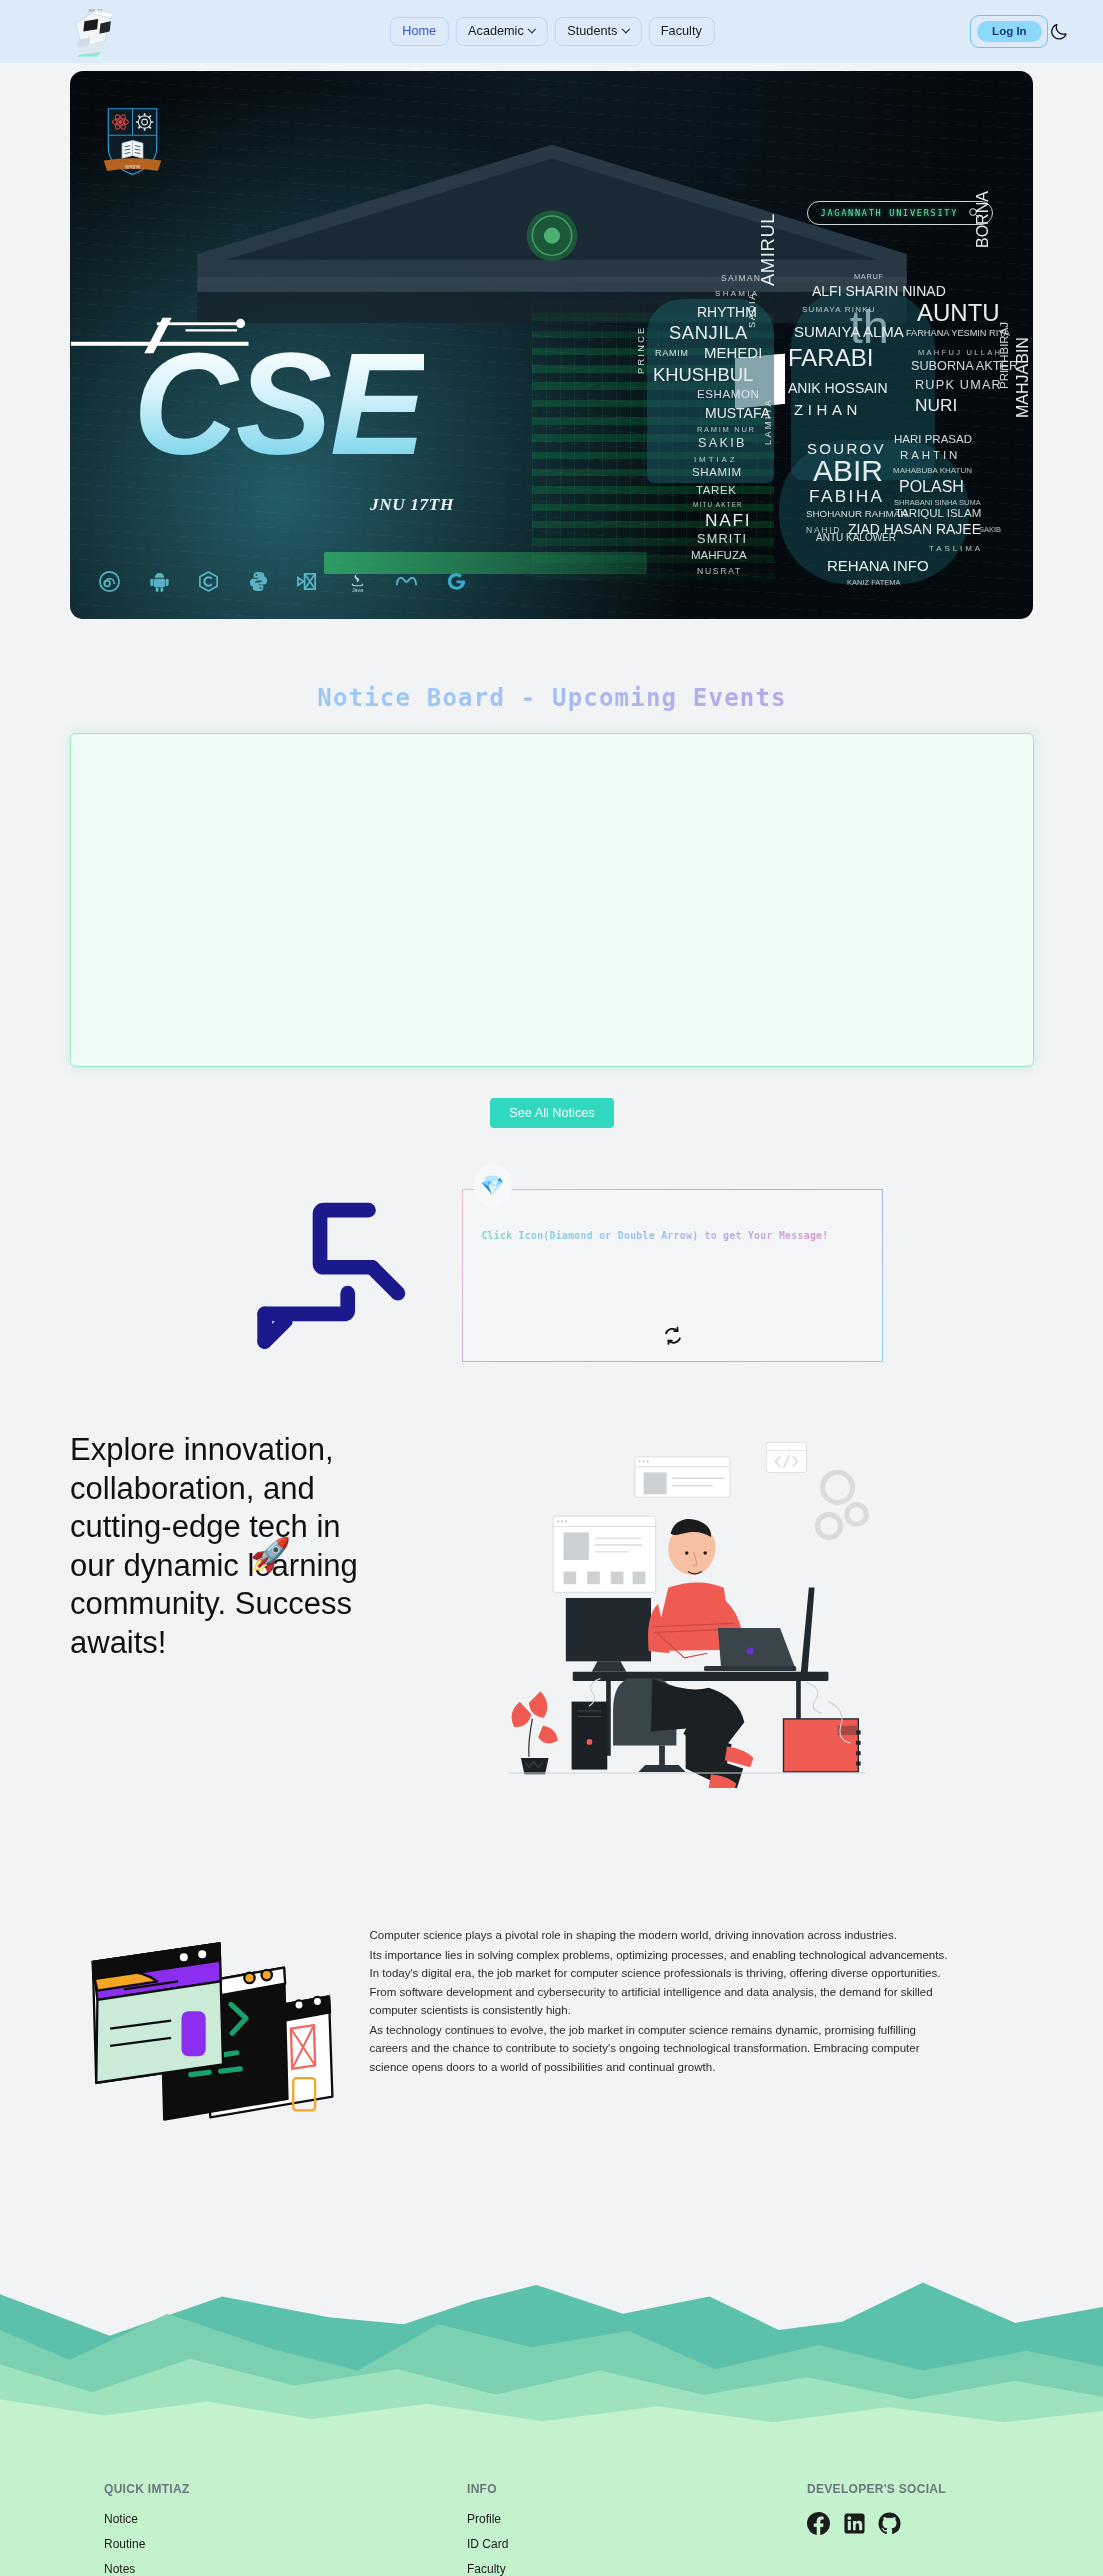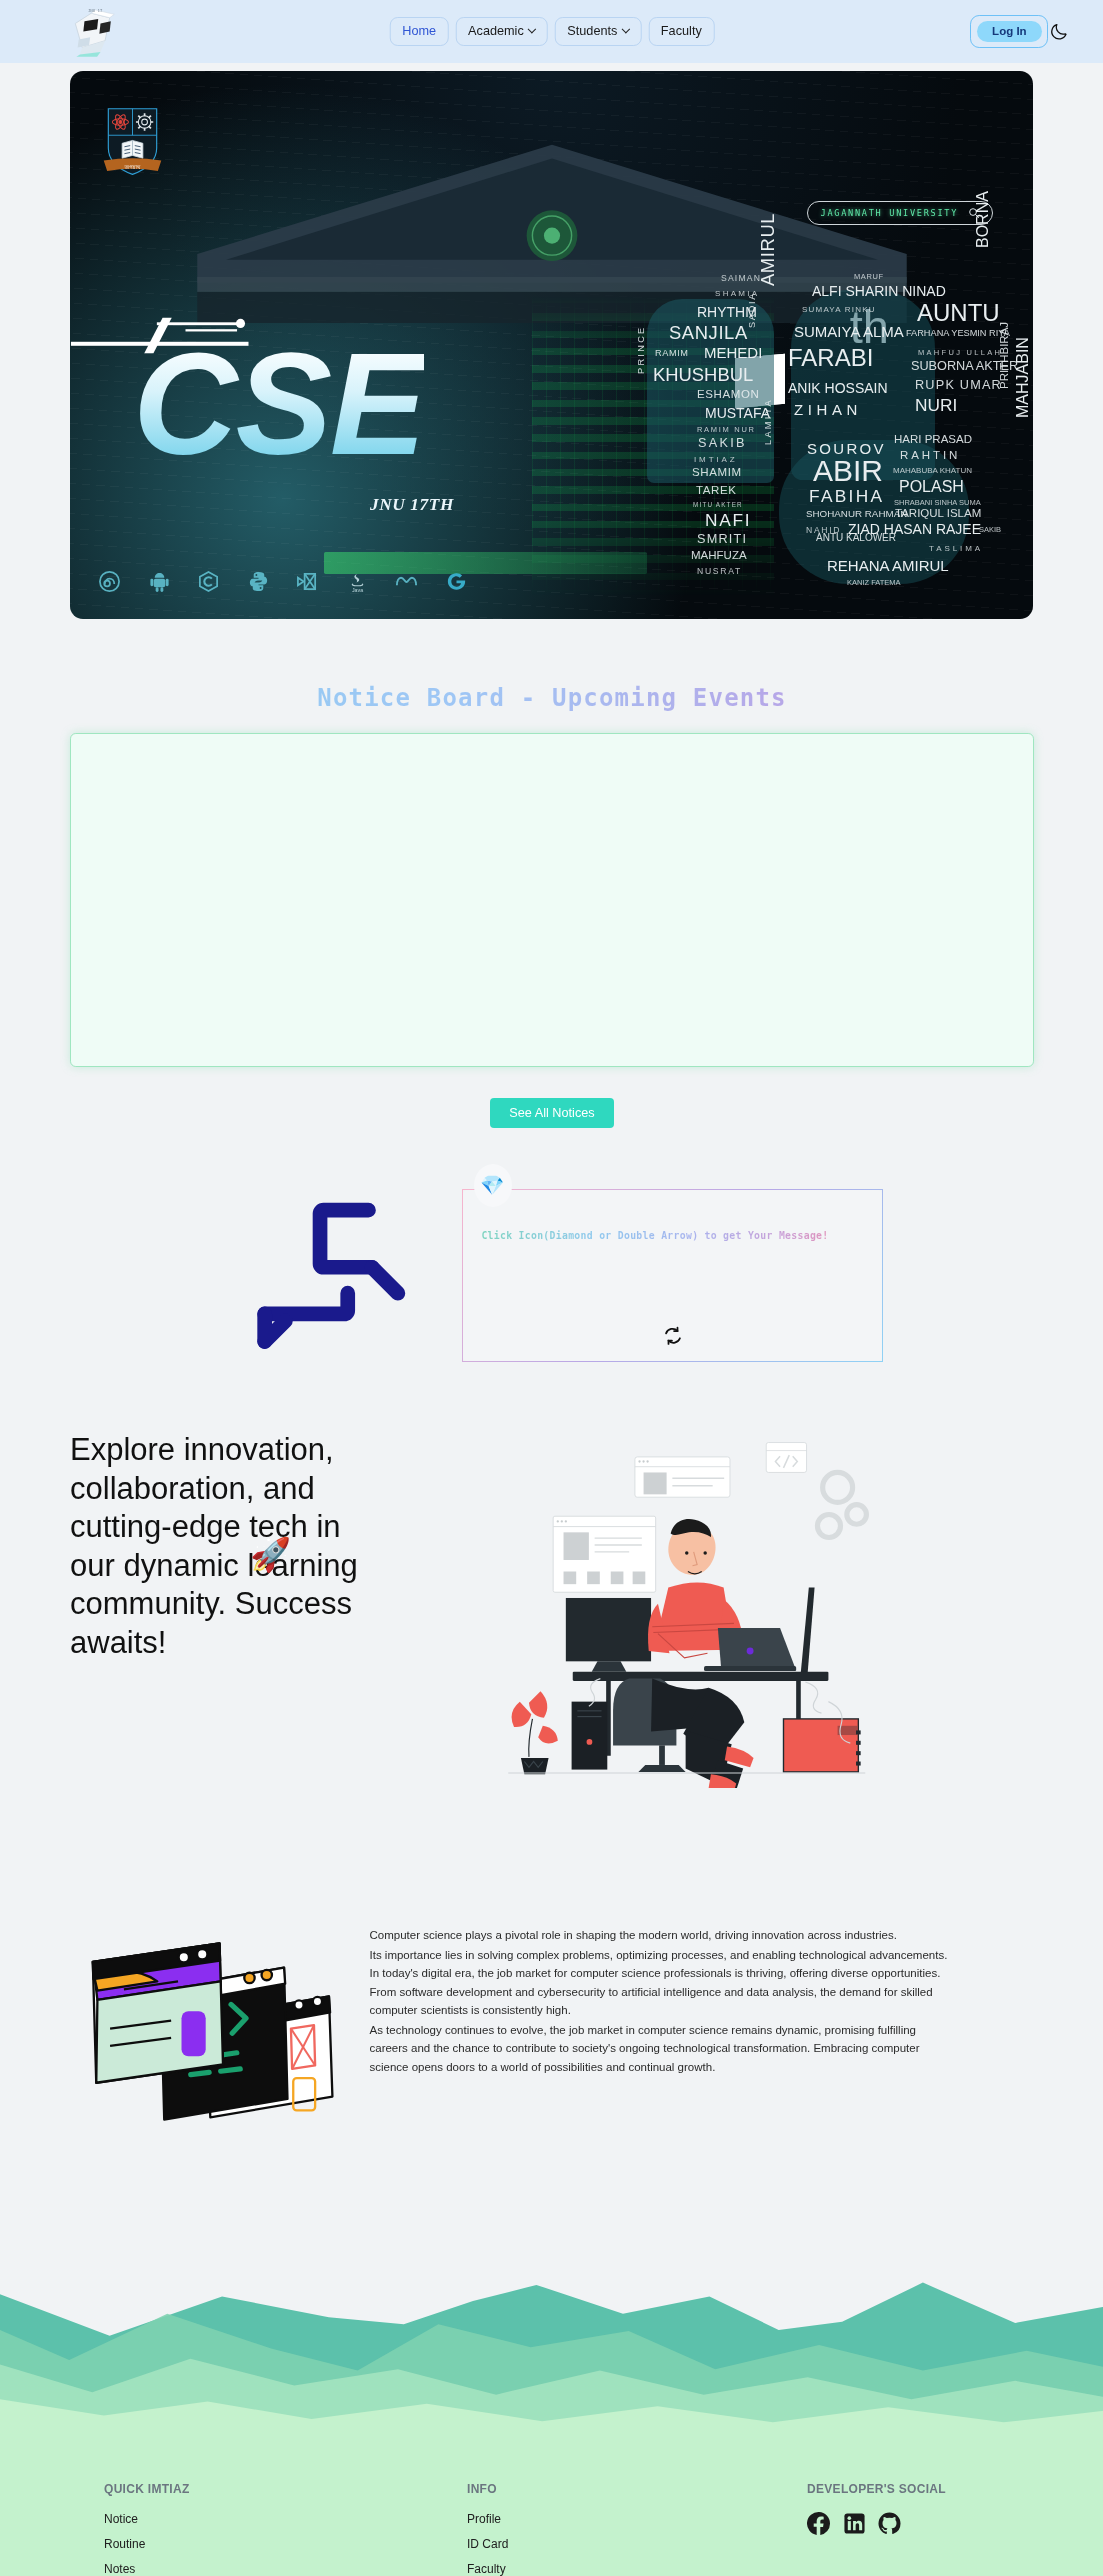--- a/index.html
+++ b/index.html
@@ -470,21 +470,21 @@
         <span style="left: 276px; top: 218px; font-size: 16px; letter-spacing: 0px; transform-origin: left top; opacity: 1;">POLASH</span>
         <span style="left: 186px; top: 227px; font-size: 17.3px; letter-spacing: 2.3px; transform-origin: left top; opacity: 1;">FABIHA</span>
         <span style="left: 271px; top: 238px; font-size: 7.5px; letter-spacing: 0px; transform-origin: left top; opacity: 0.78;">SHRABANI SINHA SUMA</span>
         <span style="left: 183px; top: 248px; font-size: 9.8px; letter-spacing: 0px; transform-origin: left top; opacity: 0.9;">SHOHANUR  RAHMAN</span>
         <span style="left: 272px; top: 247px; font-size: 11.5px; letter-spacing: 0px; transform-origin: left top; opacity: 0.9;">TARIQUL ISLAM</span>
         <span style="left: 183px; top: 265px; font-size: 8.6px; letter-spacing: 1.7px; transform-origin: left top; opacity: 0.78;">NAHID</span>
         <span style="left: 225px; top: 261px; font-size: 14px; letter-spacing: 0px; transform-origin: left top; opacity: 1;">ZIAD HASAN RAJEE</span>
         <span style="left: 356px; top: 265px; font-size: 7.5px; letter-spacing: 0px; transform-origin: left top; opacity: 0.78;">SAKIB</span>
         <span style="left: 193px; top: 272px; font-size: 10px; letter-spacing: 0px; transform-origin: left top; opacity: 0.9;">ANTU KALOWER</span>
         <span style="left: 306px; top: 284px; font-size: 8px; letter-spacing: 2.9px; transform-origin: left top; opacity: 0.78;">TASLIMA</span>
-        <span style="left: 204px; top: 297px; font-size: 15px; letter-spacing: 0px; transform-origin: left top; opacity: 1;">REHANA AMIRUL</span>
+        <span style="left: 204px; top: 297px; font-size: 15px; letter-spacing: 0px; transform-origin: left top; opacity: 1;">REHANA INFO</span>
         <span style="left: 224px; top: 318px; font-size: 7.5px; letter-spacing: 0px; transform-origin: left top; opacity: 0.78;">KANIZ FATEMA</span>
         <span style="left: 14px; top: 113px; font-size: 9.2px; letter-spacing: 2.3px; transform: rotate(-90deg); transform-origin: left top; opacity: 0.9;">PRINCE</span>
         <span style="left: 125px; top: 67px; font-size: 9.2px; letter-spacing: 1.7px; transform: rotate(-90deg); transform-origin: left top; opacity: 0.9;">SADIA</span>
         <span style="left: 136px; top: 25px; font-size: 18.4px; letter-spacing: 0.6px; transform: rotate(-90deg); transform-origin: left top; opacity: 1;">AMIRUL</span>
         <span style="left: 141px; top: 184px; font-size: 9.2px; letter-spacing: 2.3px; transform: rotate(-90deg); transform-origin: left top; opacity: 0.9;">LAMIYA</span>
         <span style="left: 352px; top: -12.7px; font-size: 16px; letter-spacing: 0px; transform: rotate(-90deg); transform-origin: left top; opacity: 1;">BORNA</span>
         <span style="left: 376px; top: 128px; font-size: 11.5px; letter-spacing: 0px; transform: rotate(-90deg); transform-origin: left top; opacity: 0.9;">PRITHBIRAJ</span>
         <span style="left: 392px; top: 157px; font-size: 16px; letter-spacing: 0px; transform: rotate(-90deg); transform-origin: left top; opacity: 1;">MAHJABIN</span>
       </div>
 

